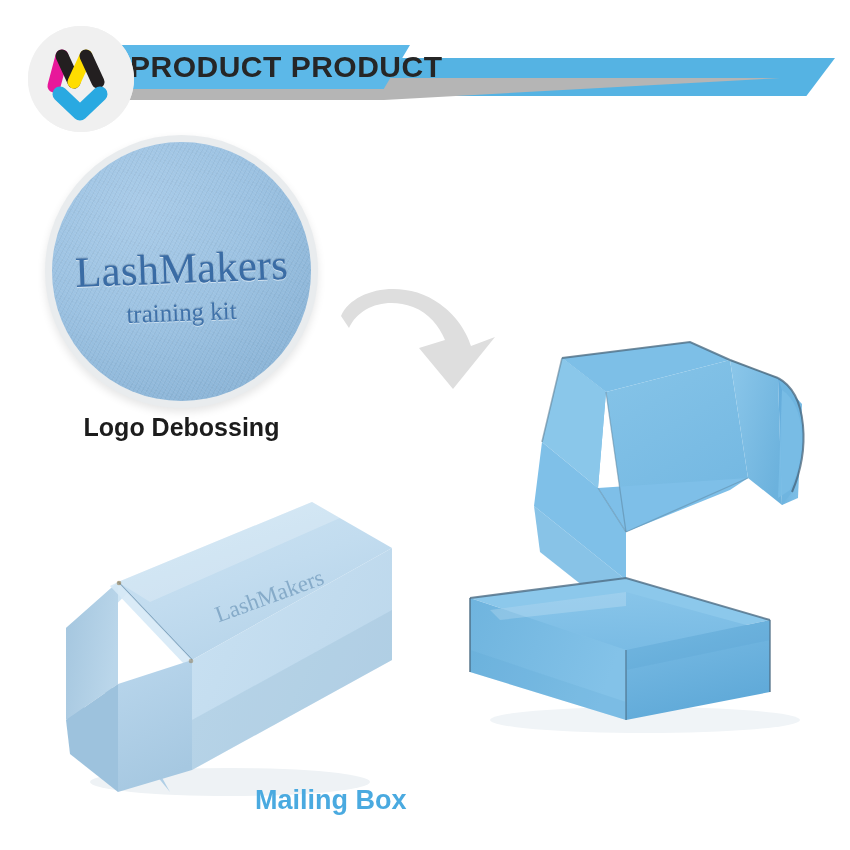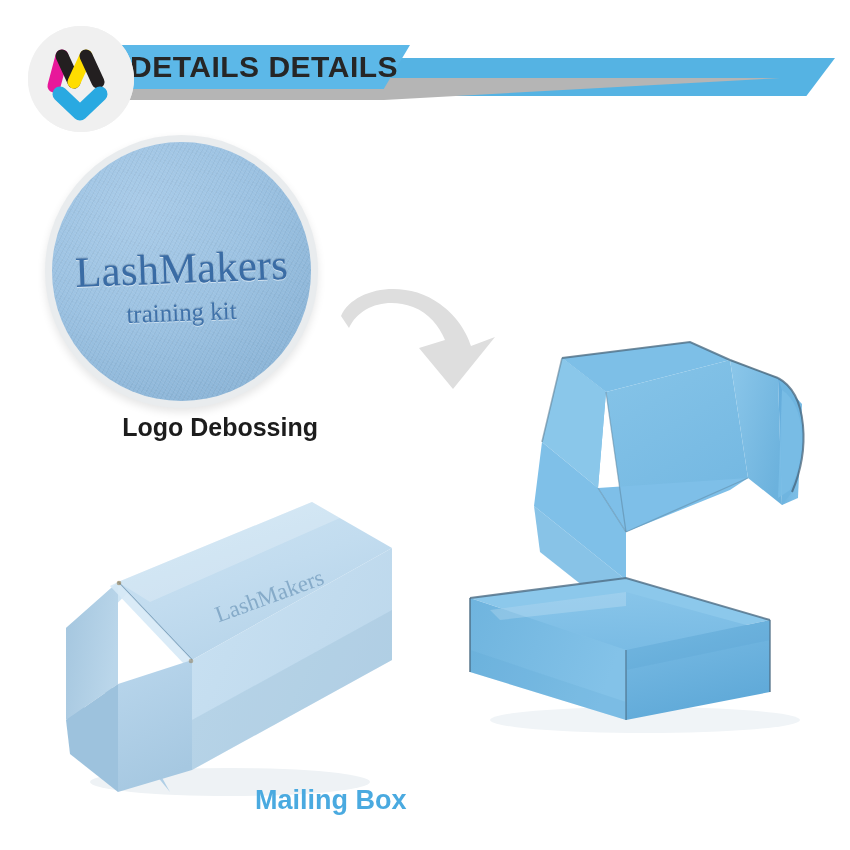--- a/index.html
+++ b/index.html
@@ -147,21 +147,21 @@
     transform: rotate(-2.2deg);
     text-shadow: 0 1px 0 rgba(255,255,255,0.50), 0 -1px 1px rgba(30,60,100,0.28);
     white-space: nowrap;
   }
 
   #deboss-caption {
     position: absolute;
     left: 45px;
     top: 413px;
     width: 273px;
-    text-align: right;
+    text-align: center;
     font-size: 25px;
     font-weight: bold;
     color: #1c1c1c;
     white-space: nowrap;
   }
 
   
   #flow-arrow {
     position: absolute;
     left: 335px;
@@ -202,21 +202,21 @@
 
 <div id="page">
 
   <div id="header">
 
     <div class="bar-long"></div>
     <div class="bar-shadow"></div>
     <div class="title-plate"></div>
     <div class="title-plate-notch"></div>
 
-    <div id="banner-title">DETAILS DETAILS</div>
+    <div id="banner-title">PRODUCT PRODUCT</div>
 
     <div id="brand-logo">
       <svg width="106" height="106" viewBox="0 0 106 106">
         <circle cx="53" cy="53" r="53" fill="#f0f0f0"></circle>
         <g stroke-linecap="round" stroke-linejoin="round" fill="none" stroke-width="13">
 
           <path d="M26 60 L34 30" stroke="#e8179a"></path>
 
           <path d="M34 30 L46 56" stroke="#231f20"></path>
 

